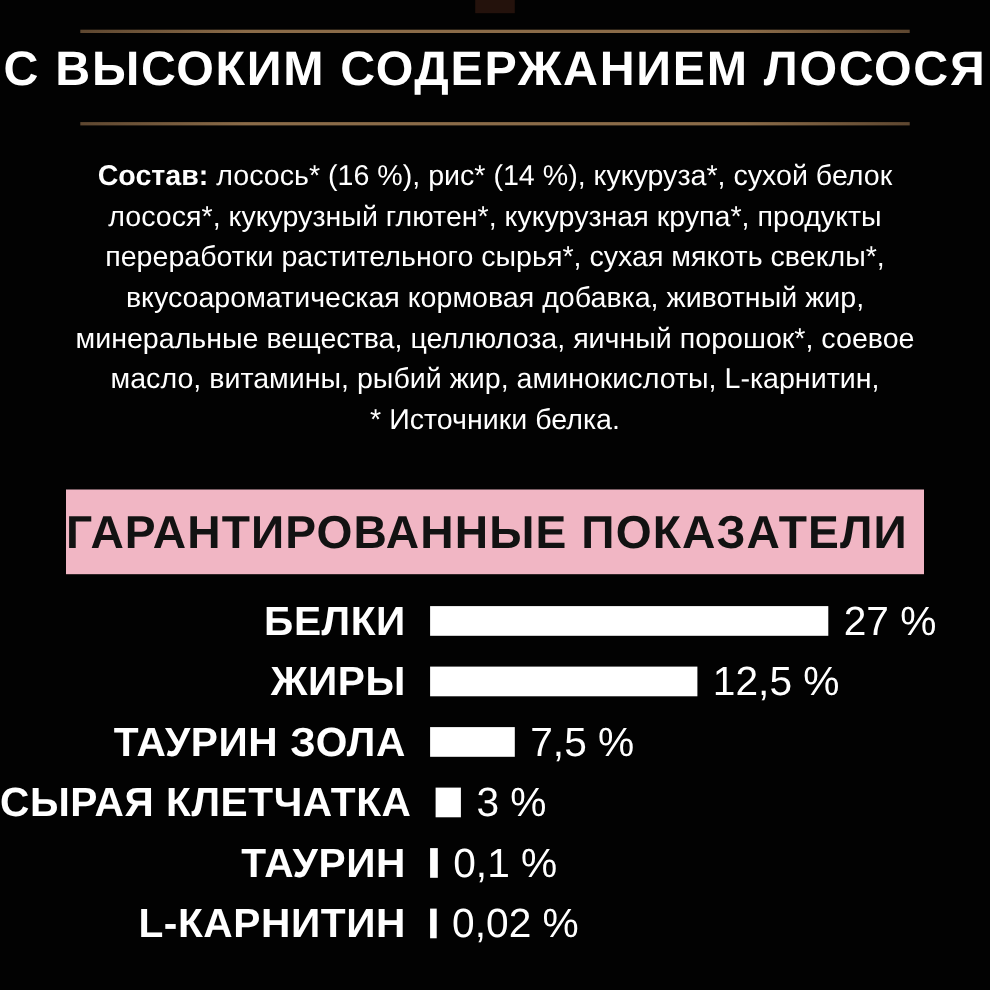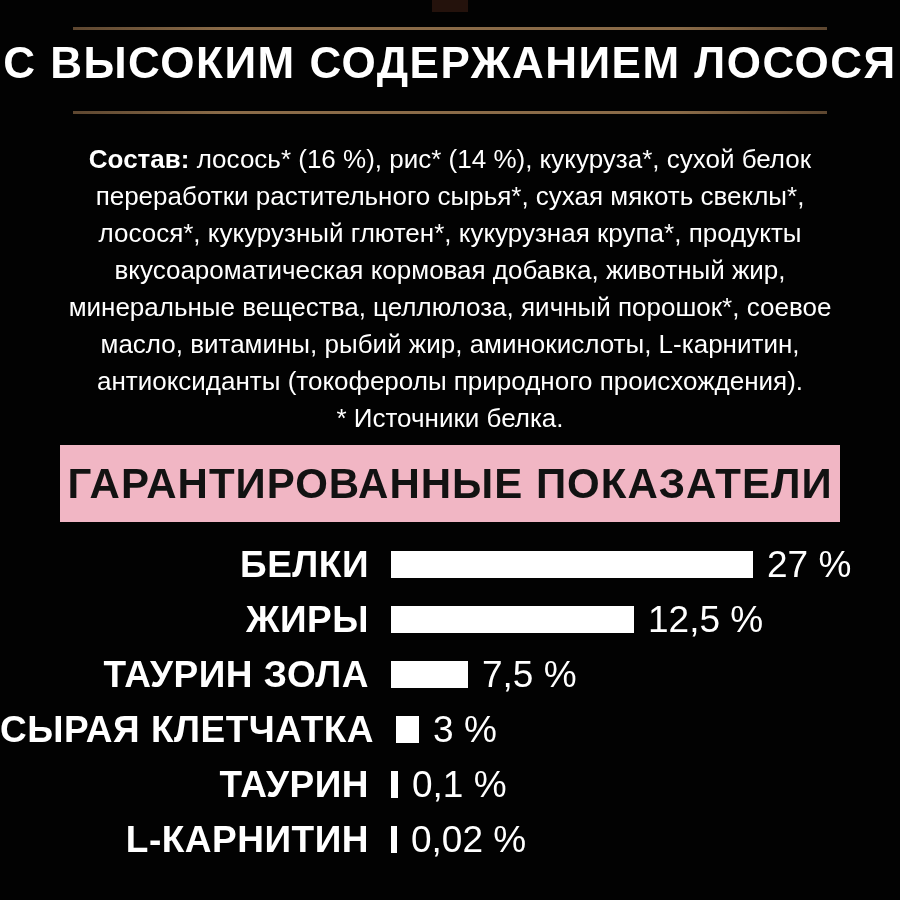--- a/index.html
+++ b/index.html
@@ -29,21 +29,21 @@
   }
   .composition{
     position:absolute;left:0;top:141px;width:900px;
     text-align:center;color:#ffffff;
     font-size:26px;line-height:37px;font-weight:normal;
   }
   .composition .line{white-space:nowrap;}
   .composition .bold{font-weight:bold;margin-top:46px;}
   .banner{
     position:absolute;left:60px;top:445px;width:780px;height:77px;
-    display:flex;align-items:center;justify-content:center;
+    display:flex;align-items:center;
   }
   .banner-title{
     font-weight:bold;font-size:42px;letter-spacing:1px;white-space:nowrap;
   }
   .chart{
     position:absolute;left:0;top:537px;width:900px;
   }
   .chart-row{
     display:flex;align-items:center;height:55px;
   }
@@ -69,26 +69,25 @@
   <div class="ribbon-tab"></div>
 
   <div class="rule top"></div>
 
   <div class="page-title">С ВЫСОКИМ СОДЕРЖАНИЕМ ЛОСОСЯ</div>
 
   <div class="rule bottom"></div>
 
   <div class="composition" id="composition">
       <div class="line"><span class="bold">Состав:</span> лосось* (16 %), рис* (14 %), кукуруза*, сухой белок</div>
+      <div class="line">лосося*, кукурузный глютен*, кукурузная крупа*, продукты</div>
       <div class="line">переработки растительного сырья*, сухая мякоть свеклы*,</div>
-      <div class="line">лосося*, кукурузный глютен*, кукурузная крупа*, продукты</div>
       <div class="line">вкусоароматическая кормовая добавка, животный жир,</div>
       <div class="line">минеральные вещества, целлюлоза, яичный порошок*, соевое</div>
       <div class="line">масло, витамины, рыбий жир, аминокислоты, L-карнитин,</div>
-      <div class="line">антиоксиданты (токоферолы природного происхождения).</div>
       <div class="line">* Источники белка.</div>
     </div>
 
   <div class="banner" id="banner" style="background: rgb(241, 182, 196);">
     <div class="banner-title" style="color: rgb(18, 18, 18);">ГАРАНТИРОВАННЫЕ ПОКАЗАТЕЛИ</div>
   </div>
 
   <div class="chart" id="chart">
       <div class="chart-row">
         <div class="chart-row-label">БЕЛКИ</div>

